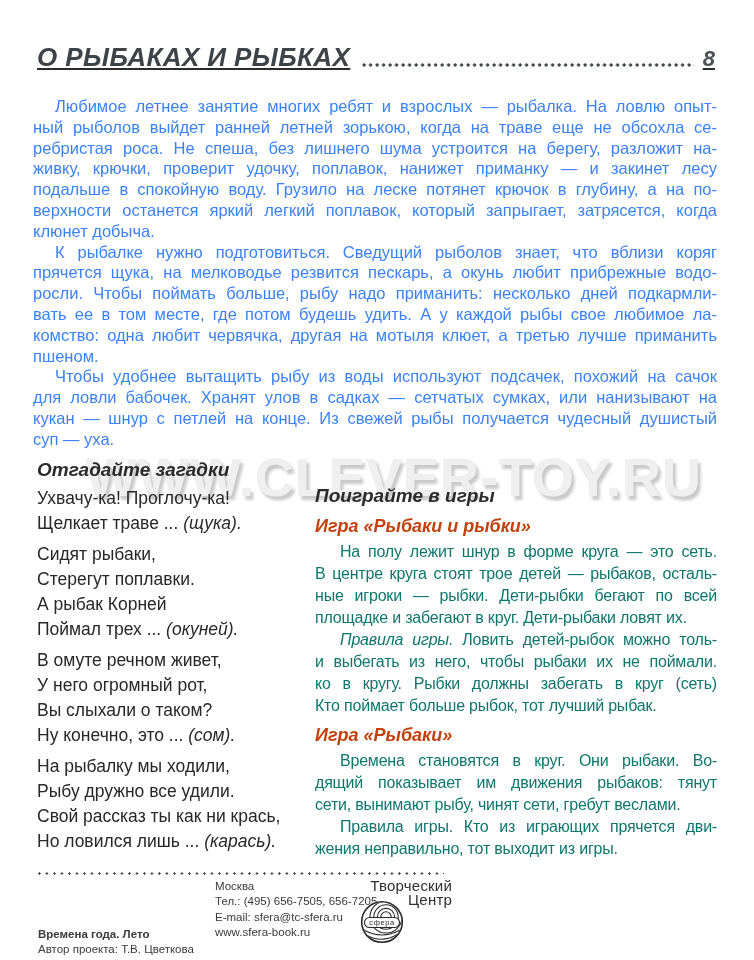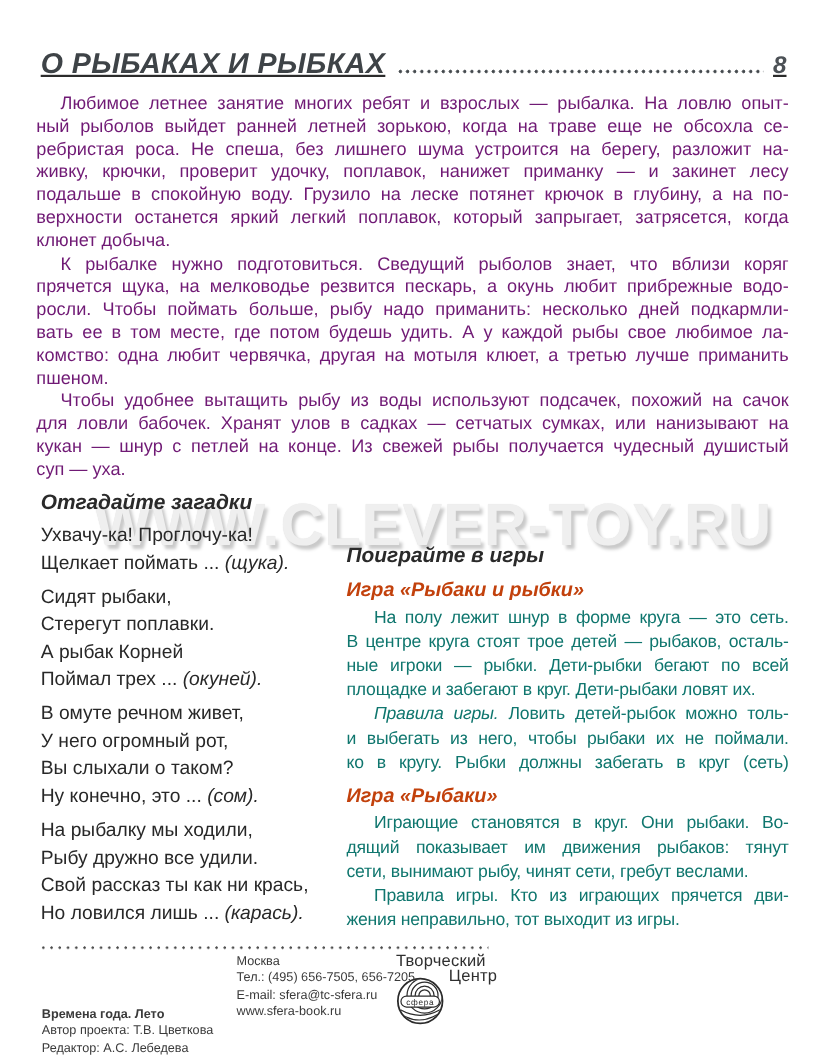--- a/index.html
+++ b/index.html
@@ -34,21 +34,21 @@
   .leader{
     flex:1;height:4px;margin:0 9px 5px 12px;
     background-image:radial-gradient(circle at 2px 2px,#43484c 1.5px,transparent 1.7px);
     background-size:6.5px 4px;background-repeat:repeat-x;
   }
   .pagenum{
     font-size:22px;line-height:26px;font-style:italic;font-weight:bold;
     color:#4c5156;padding-right:2px;
   }
   
-  .intro{margin-top:12px;font-size:16.5px;line-height:20.8px;color:#701a75;}
+  .intro{margin-top:24px;font-size:16.5px;line-height:20.8px;color:#3b82f6;}
   .intro .jline{text-align:justify;text-align-last:justify;}
   .intro .jline.plain{text-align-last:left;}
   .intro .jline.indent{padding-left:22px;}
   
   .columns{display:flex;margin-top:8px;align-items:flex-end;}
   .col-left{width:250px;flex:none;margin-left:4px;}
   .col-right{flex:1;margin-left:28px;}
   .col-left h2,.col-right h2{
     margin:0;font-size:19px;line-height:24px;
     font-weight:bold;font-style:italic;color:#2a2a2a;
@@ -71,21 +71,21 @@
     width:406px;height:3px;margin-left:5px;
     background-image:radial-gradient(circle at 1.5px 1.5px,#4a4a4a 1.1px,transparent 1.3px);
     background-size:7.5px 3px;background-repeat:repeat-x;
   }
   .fcols{position:relative;height:78px;margin-left:5px;margin-top:4px;}
   .fcol{position:absolute;top:0;font-size:11.5px;line-height:15.5px;color:#3a3a3a;white-space:nowrap;}
   #footer-left{left:0;margin-top:48px;}
   #footer-middle{left:177px;}
   .fcol .b{font-weight:bold;}
   .flogo{position:absolute;left:322px;top:0;width:92px;font-size:15px;line-height:14px;color:#2f2f2f;}
-  .flogo .l1{text-align:left;letter-spacing:.2px;}
+  .flogo .l1{text-align:right;letter-spacing:.2px;}
   .flogo .l2{text-align:right;letter-spacing:.2px;}
   .flogo svg{position:absolute;left:0;top:21px;}
 </style>
 </head>
 <body>
 
 <div class="page">
 
   <div class="watermark">WWW.CLEVER-TOY.RU</div>
 
@@ -120,21 +120,21 @@
         <div class="jline plain">суп — уха.</div>
       </div>
     </section>
 
   <section class="columns">
     <div class="col-left">
       <h2>Отгадайте загадки</h2>
       <div id="riddles-body">
           <div class="stanza">
             <div class="rline"><span>Ухвачу-ка! Проглочу-ка!</span></div>
-            <div class="rline"><span>Щелкает поймать ... </span><span class="it">(щука).</span></div>
+            <div class="rline"><span>Щелкает траве ... </span><span class="it">(щука).</span></div>
           </div>
           <div class="stanza">
             <div class="rline"><span>Сидят рыбаки,</span></div>
             <div class="rline"><span>Стерегут поплавки.</span></div>
             <div class="rline"><span>А рыбак Корней</span></div>
             <div class="rline"><span>Поймал трех ... </span><span class="it">(окуней).</span></div>
           </div>
           <div class="stanza">
             <div class="rline"><span>В омуте речном живет,</span></div>
             <div class="rline"><span>У него огромный рот,</span></div>
@@ -156,24 +156,25 @@
           <div class="gamepar">
             <div class="jline indent"><span>На полу лежит шнур в форме круга — это сеть.</span></div>
             <div class="jline"><span>В центре круга стоят трое детей — рыбаков, осталь-</span></div>
             <div class="jline"><span>ные игроки — рыбки. Дети-рыбки бегают по всей</span></div>
             <div class="jline plain"><span>площадке и забегают в круг. Дети-рыбаки ловят их.</span></div>
           </div>
           <div class="gamepar">
             <div class="jline indent"><span class="it">Правила игры.</span><span> Ловить детей-рыбок можно толь-</span></div>
             <div class="jline"><span>и выбегать из него, чтобы рыбаки их не поймали.</span></div>
             <div class="jline"><span>ко в кругу. Рыбки должны забегать в круг (сеть)</span></div>
+            <div class="jline plain"><span>Кто поймает больше рыбок, тот лучший рыбак.</span></div>
           </div>
           <h3 class="sub">Игра «Рыбаки»</h3>
           <div class="gamepar">
-            <div class="jline indent"><span>Играющие становятся в круг. Они рыбаки. Во-</span></div>
+            <div class="jline indent"><span>Времена становятся в круг. Они рыбаки. Во-</span></div>
             <div class="jline"><span>дящий показывает им движения рыбаков: тянут</span></div>
             <div class="jline plain"><span>сети, вынимают рыбу, чинят сети, гребут веслами.</span></div>
           </div>
           <div class="gamepar">
             <div class="jline indent"><span>Правила игры. Кто из играющих прячется дви-</span></div>
             <div class="jline plain"><span>жения неправильно, тот выходит из игры.</span></div>
           </div>
         </div>
     </div>
   </section>

